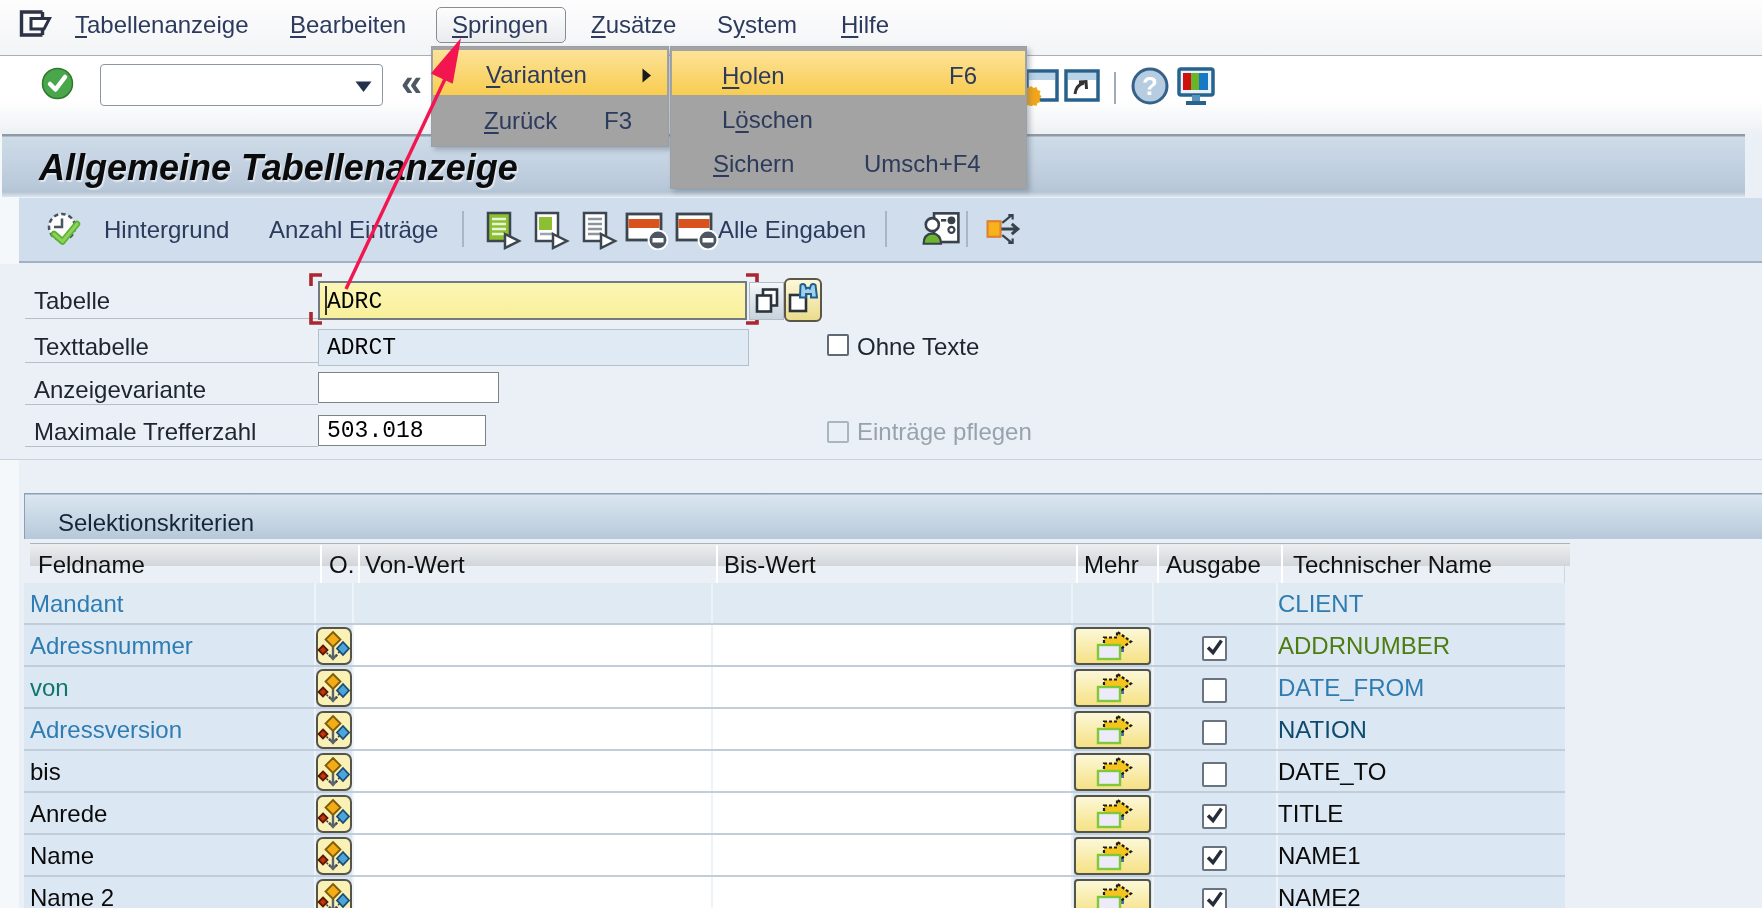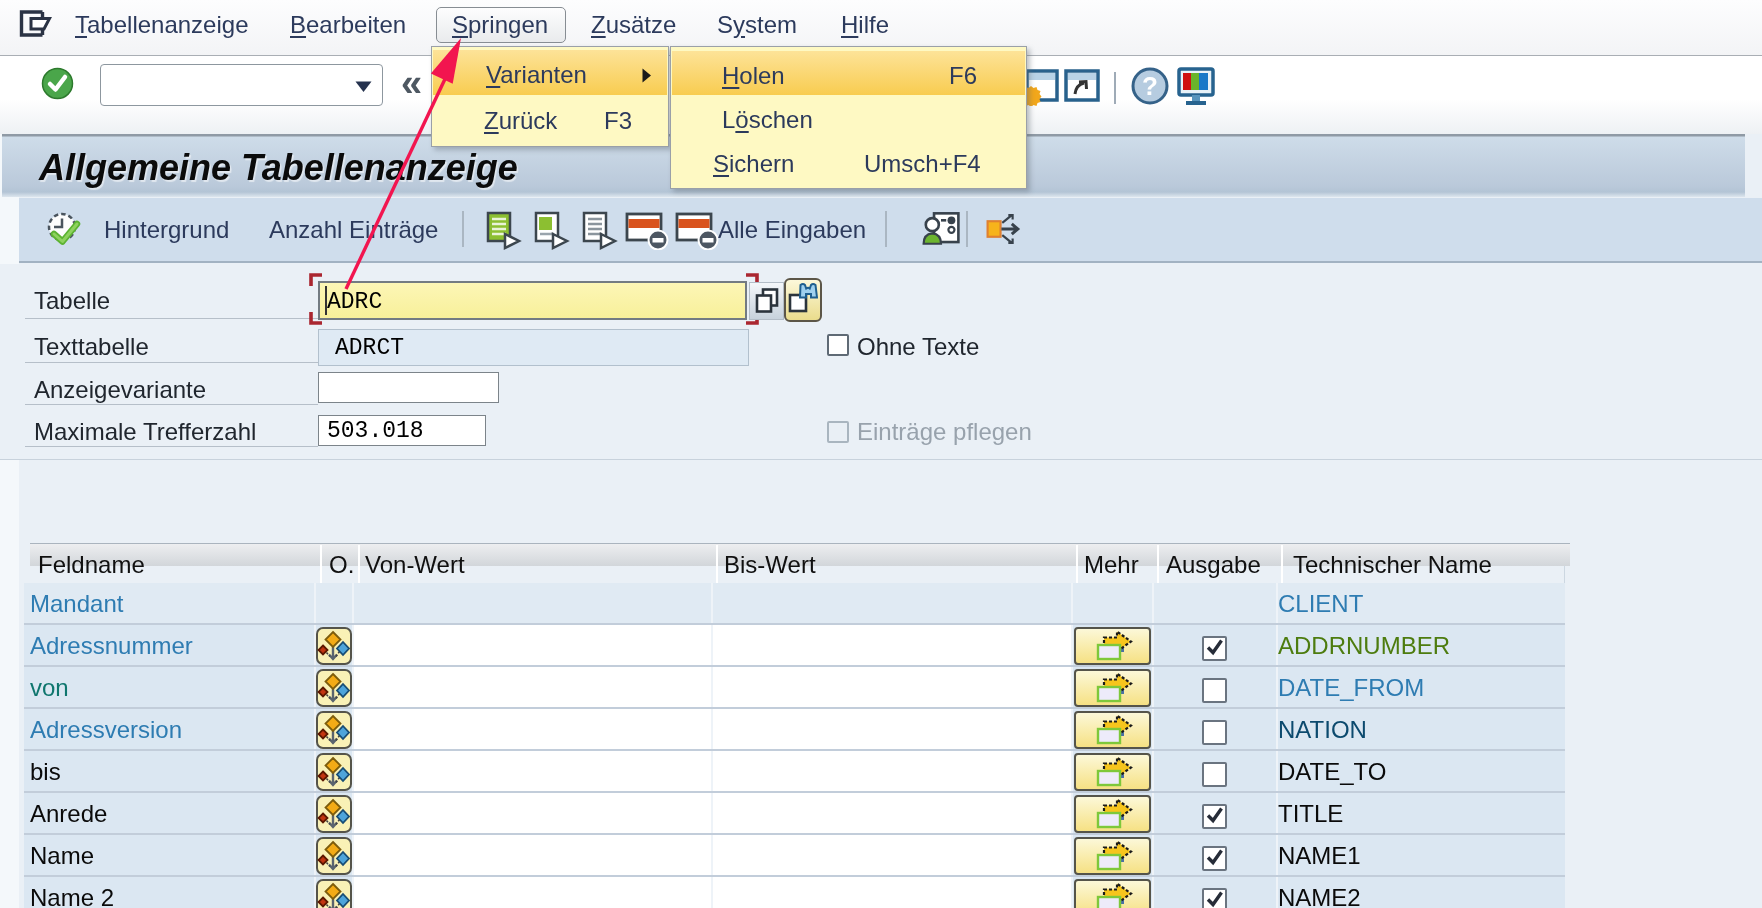--- a/index.html
+++ b/index.html
@@ -30,21 +30,21 @@
   #seltab{top:543px;left:24px;width:1541px;height:365px;border-right:1px solid #ccd7e1;box-sizing:border-box;}
   #selhead{position:absolute;top:0;left:6px;width:1540px;height:23px;background:linear-gradient(#edeef0,#d2d6da);border-top:1px solid #aab4be;box-sizing:border-box;}
   .hsep{position:absolute;top:1px;width:2px;height:39px;background:#fff;}
   .thx{position:absolute;top:9px;font-size:24px;line-height:24px;color:#101010;white-space:nowrap;}
   .row{position:absolute;left:0;width:1541px;height:42px;background:#dbe7f2;border-bottom:2px solid #c2cdda;box-sizing:border-box;}
   .cellw{position:absolute;top:0;height:40px;background:#fff;}
   .bsep{position:absolute;top:0;width:2px;height:40px;background:#eef3f8;}
   .rowlabel{position:absolute;left:6px;top:9px;font-size:24px;line-height:24px;white-space:nowrap;}
   .tname{position:absolute;left:1254px;top:9px;font-size:24px;line-height:24px;white-space:nowrap;}
   
-  .menu{position:absolute;background:#fef9c3;border:1px solid #9aa0a8;box-shadow:3px 3px 5px rgba(90,100,110,0.4);box-sizing:border-box;}
+  .menu{position:absolute;background:#a3a3a3;border:1px solid #9aa0a8;box-shadow:3px 3px 5px rgba(90,100,110,0.4);box-sizing:border-box;}
   .hl{position:absolute;left:1px;right:1px;height:45px;background:linear-gradient(#fde398,#f8cc50);}
   .mt{position:absolute;font-size:24px;line-height:24px;color:#2c3a5c;white-space:nowrap;}
 </style>
 </head>
 <body>
 <div id="app">
   <div class="abs" style="left:0;top:134px;width:19px;height:774px;background:#f4f8fb;"></div>
 
   <div id="menubar" class="abs">
     <svg class="abs" style="left:19px;top:10px" width="34" height="27" viewBox="0 0 34 27">
@@ -180,32 +180,35 @@
       <rect x="10" y="3.5" width="14" height="16" fill="#fff" stroke="#2b343c" stroke-width="2.6"></rect>
       <rect x="4" y="9.5" width="14" height="16" fill="#fff" stroke="#2b343c" stroke-width="2.6"></rect>
     </svg>
     <div class="abs" style="left:784px;top:14px;width:38px;height:44px;background:linear-gradient(#fcf8da,#eadc8c);border:2px solid #5c5648;border-radius:6px;box-sizing:border-box;"></div>
     <svg class="abs" style="left:788px;top:18px" width="30" height="36" viewBox="0 0 30 36">
       <rect x="2" y="13" width="16" height="16" fill="#fff" stroke="#2b343c" stroke-width="2.6"></rect>
       <path d="M12.5 3 q2.5 -2 4.5 0 l1.2 3.5 q2 -1.6 3.6 0 l1.2 -3.5 q2 -2 4.5 0 l1.5 12.5 h-6 v-3.5 h-5 v3.5 h-6 z" fill="#9fd0ee" stroke="#1f5f8f" stroke-width="2"></path>
     </svg>
 
     <div class="abs" style="left:318px;top:65px;width:431px;height:37px;background:#dfeaf4;border:1px solid #b2c0cd;box-sizing:border-box;"></div>
-    <div class="inp" style="left:335px;top:73px;text-align:right;">ADRCT</div>
+    <div class="inp" style="left:327px;top:73px;text-align:right;">ADRCT</div>
     <div class="cb abs" style="left:827px;top:70px;"></div>
     <div class="flabel" style="left:857px;top:71px">Ohne Texte</div>
 
     <div class="abs" style="left:318px;top:108px;width:181px;height:31px;background:#fff;border:1.5px solid #7c848a;box-sizing:border-box;"></div>
 
     <div class="abs" style="left:318px;top:151px;width:168px;height:31px;background:#fff;border:1.5px solid #7c848a;box-sizing:border-box;"></div>
     <div class="inp" style="left:327px;top:156px;">503.018</div>
     <div class="cb abs" style="left:827px;top:157px;background:#e9eff5;border-color:#a9b5bf;"></div>
     <div class="flabel" style="left:857px;top:156px;color:#98a2ac;">Einträge pflegen</div>
   </div>
 
+  <div id="groupheader" class="abs">
+      <div class="txt" style="left:33px;top:18px;color:#15253b;">Selektionskriterien</div>
+    </div>
 
   <div id="seltab" class="abs">
     <div id="selhead" class="abs">
       <div class="hsep" style="left:290px"></div>
       <div class="hsep" style="left:328px"></div>
       <div class="hsep" style="left:686px"></div>
       <div class="hsep" style="left:1046px"></div>
       <div class="hsep" style="left:1127px"></div>
       <div class="hsep" style="left:1251px"></div>
       <div class="thx" style="left:8px">Feldname</div>

